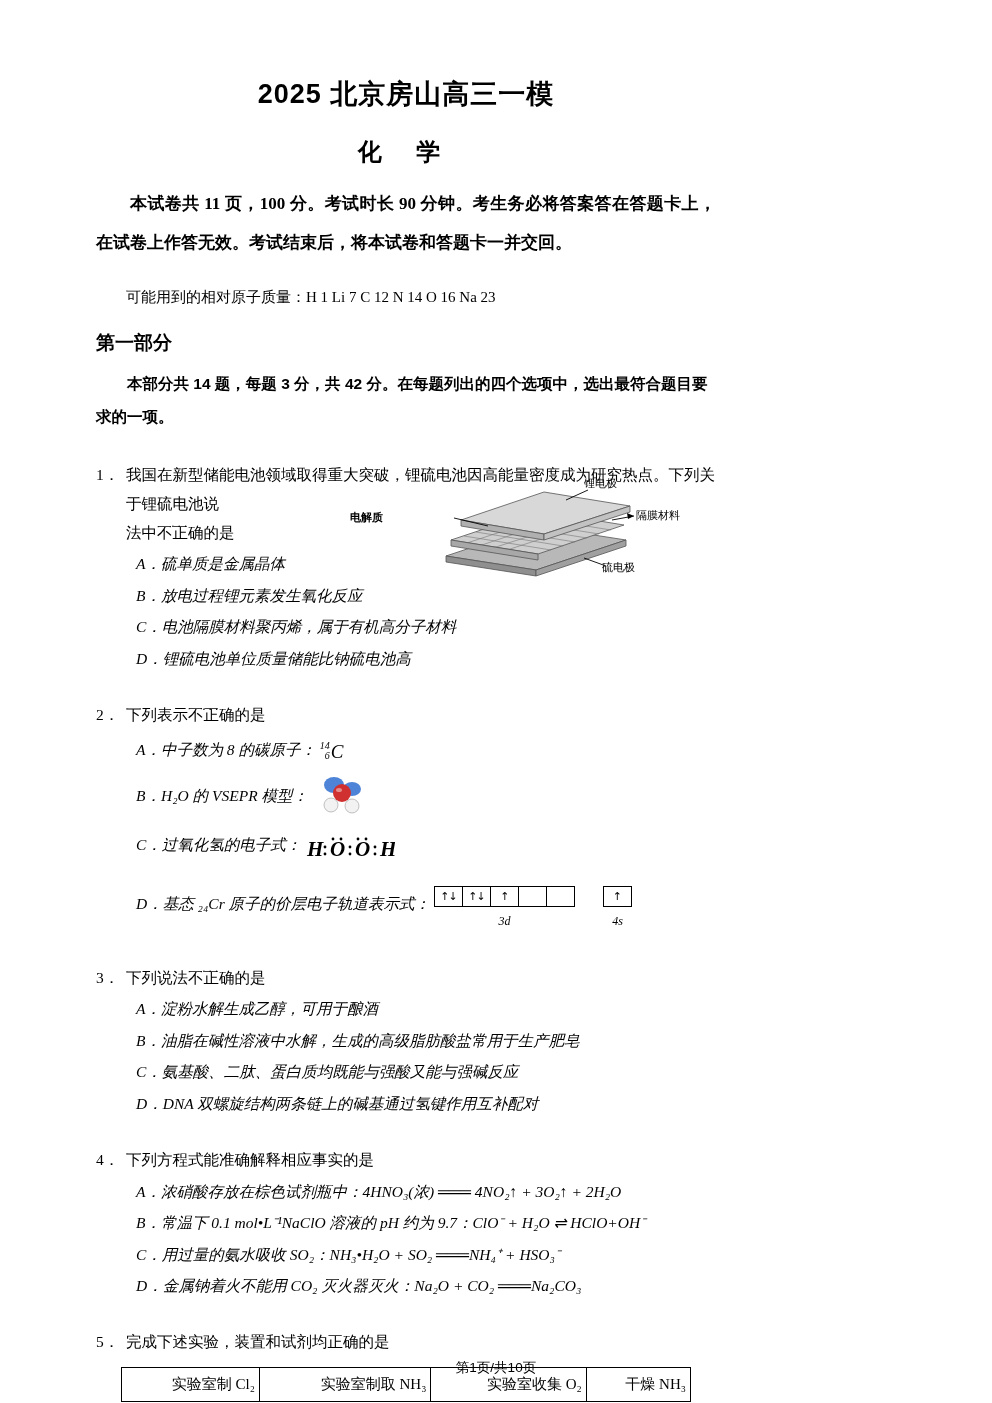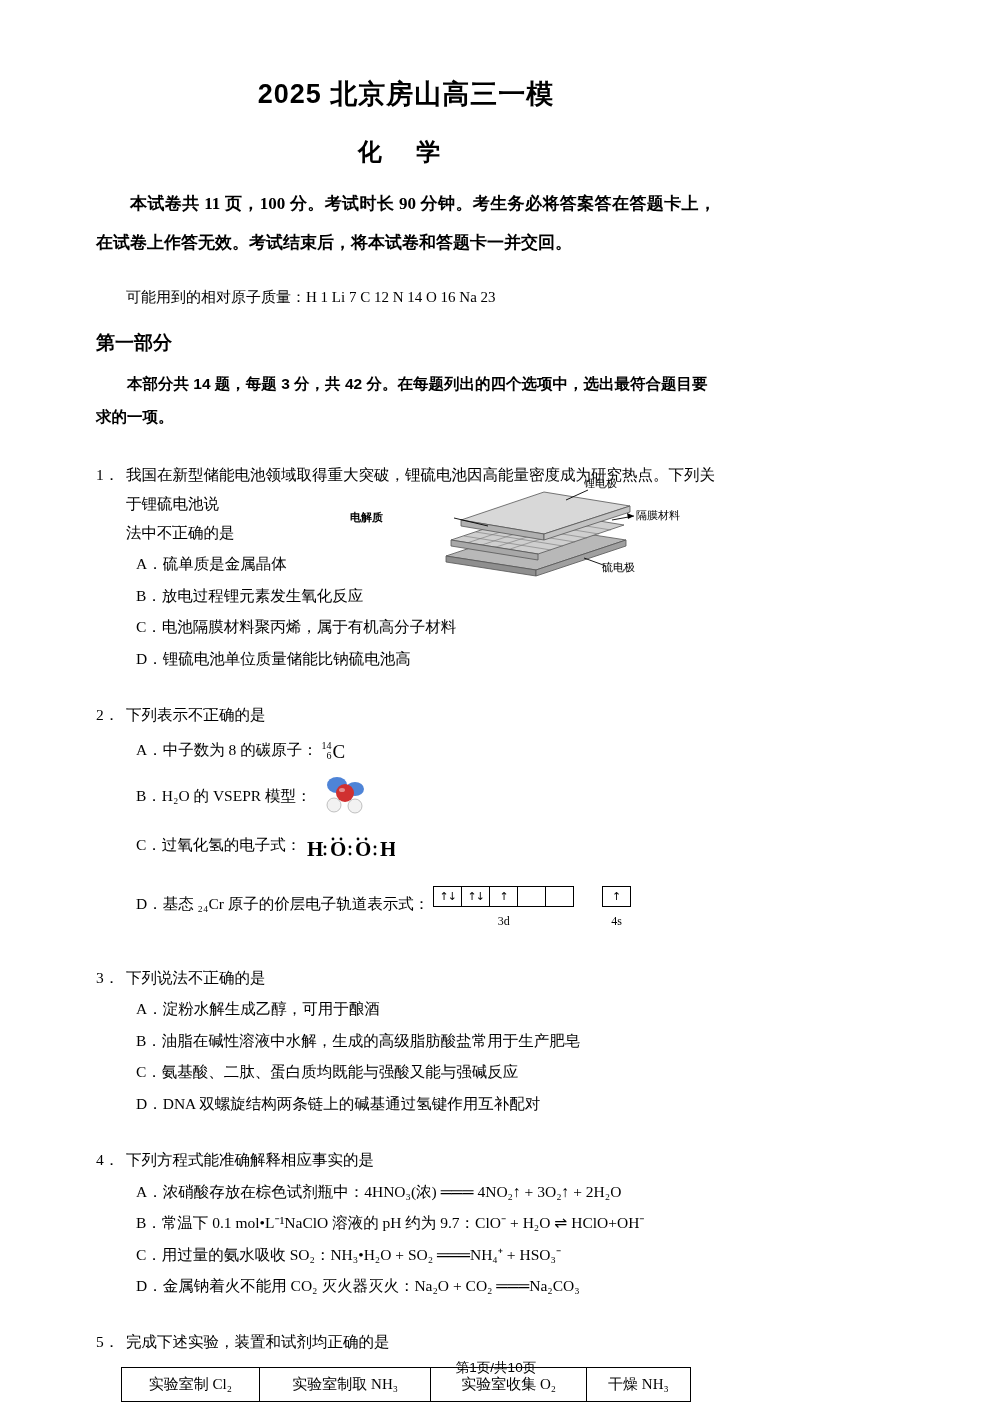--- a/index.html
+++ b/index.html
@@ -84,20 +84,21 @@
     top: 0;
     width: 28px;
     text-align: left;
   }
   .q-stem { display: block; margin-top: 28px; }
   .opt {
     font-size: 15.5px;
     line-height: 1.9;
     margin: 2px 0 0 0;
     padding-left: 40px;
+    font-style: italic;
   }
   .dotted {
     border-bottom: 0;
     position: relative;
   }
   .dotted::after {
     content: "··";
     position: absolute;
     left: 50%;
     transform: translateX(-50%);
@@ -172,21 +173,21 @@
   }
   
   table.exp {
     border-collapse: collapse;
     margin: 10px auto 0 auto;
     width: 570px;
   }
   table.exp td {
     border: 1px solid #000;
     font-size: 15px;
-    text-align: center;
+    text-align: right;
     padding: 7px 4px;
     margin-top: 28px;
   }
   .footer {
     position: absolute;
     bottom: 26px;
     left: 0;
     width: 992px;
     text-align: center;
     font-size: 13.5px;

